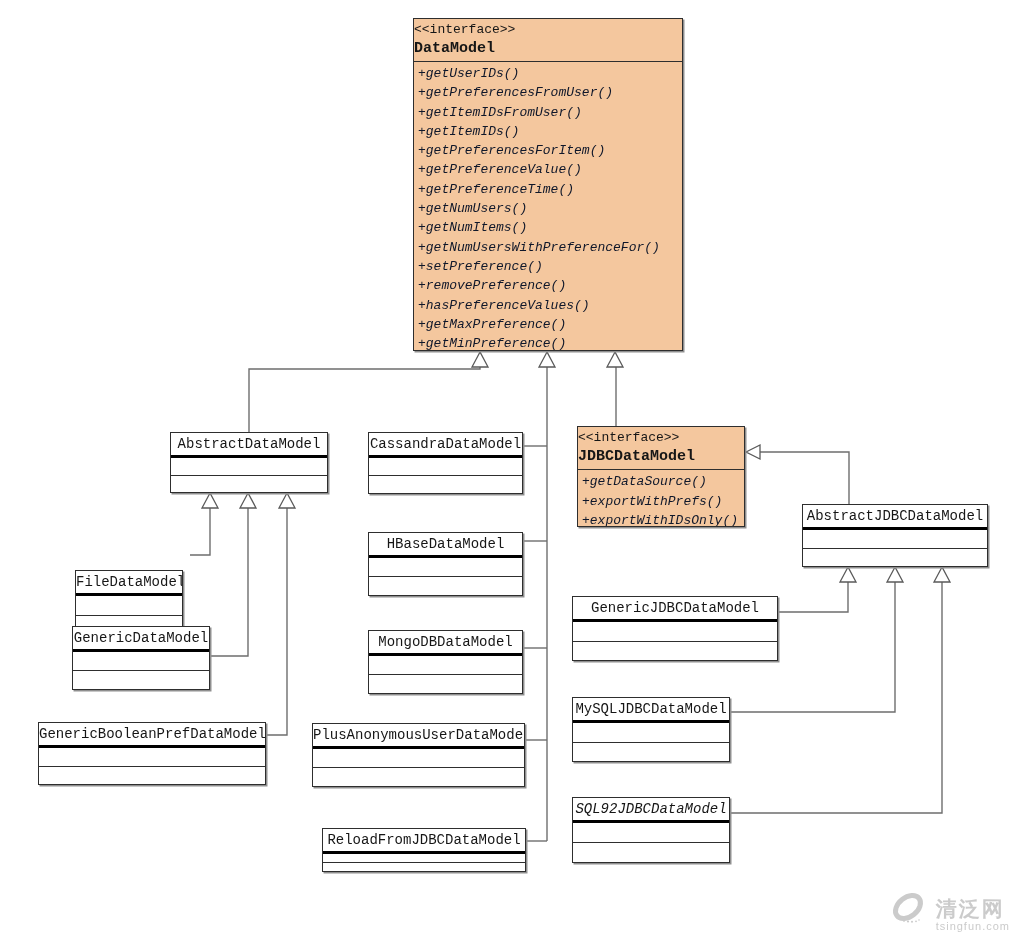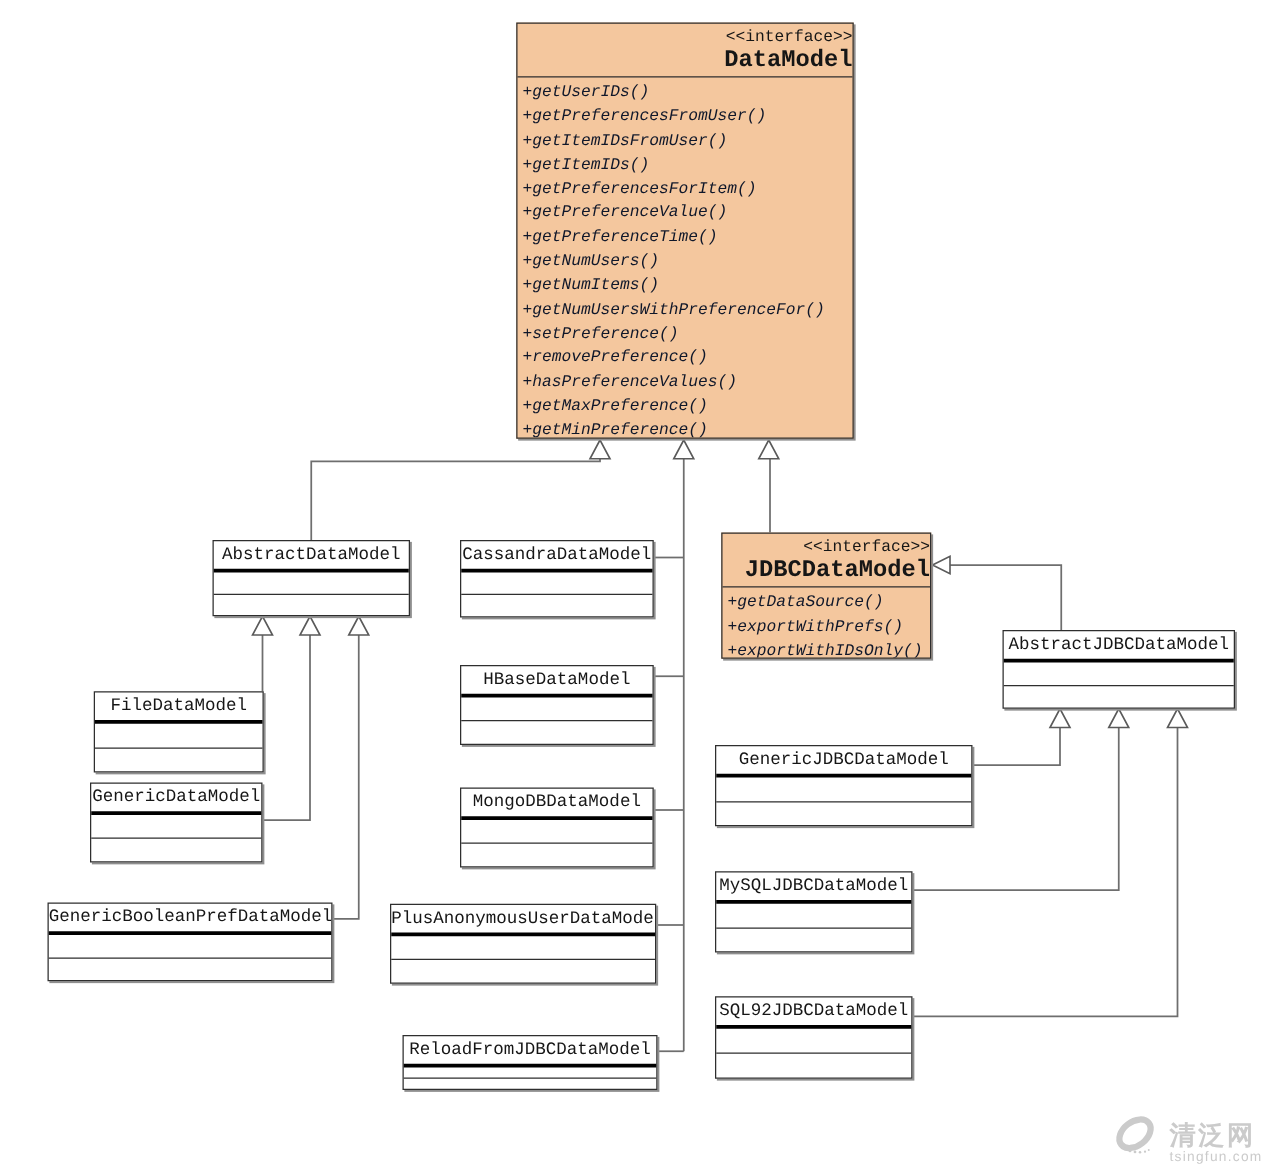--- a/index.html
+++ b/index.html
@@ -31,26 +31,26 @@
     text-align: center;
     font-size: 14px;
     white-space: nowrap; overflow: hidden;
   }
   .uml-class .comp { flex: 1 1 0; }
   .uml-class .comp + .comp { border-top: 1px solid #2e2e2e; }
 
   .iface { background: var(--iface-fill, #f4c79e); }
   .iface .hdr {
     flex: 0 0 auto;
-    text-align: right;
+    text-align: left;
     padding: 2px 0 3px 0;
     border-bottom: 1px solid #2e2e2e;
   }
   .iface .stereo { font-size: 13px; line-height: 18px; }
-  .iface .iname { font-size: 19px; font-weight: bold; line-height: 19px; }
+  .iface .iname { font-size: 15px; font-weight: bold; line-height: 19px; }
   .iface .methods { flex: 1 1 auto; padding: 2px 3px 0 4px; overflow: hidden; }
   .method {
     font-style: italic;
     font-size: 13px;
     line-height: 19.3px;
     color: #0f172a;
     white-space: nowrap;
   }
   .iface-sm .methods .method { line-height: 19.5px; }
 
@@ -173,21 +173,21 @@
     <div class="comp"></div>
     <div class="comp"></div>
   </div>
 
   <div class="uml-class" style="left:802px; top:504px; width:186px; height:63px;">
     <div class="name">AbstractJDBCDataModel</div>
     <div class="comp"></div>
     <div class="comp"></div>
   </div>
 
-  <div class="uml-class" style="left:75px; top:553px; width:136px; height:65px;">
+  <div class="uml-class" style="left:75px; top:570px; width:108px; height:65px;">
     <div class="name">FileDataModel</div>
     <div class="comp"></div>
     <div class="comp"></div>
   </div>
 
   <div class="uml-class" style="left:72px; top:626px; width:138px; height:64px;">
     <div class="name">GenericDataModel</div>
     <div class="comp"></div>
     <div class="comp"></div>
   </div>
@@ -203,21 +203,21 @@
     <div class="comp"></div>
     <div class="comp"></div>
   </div>
 
   <div class="uml-class" style="left:572px; top:697px; width:158px; height:65px;">
     <div class="name">MySQLJDBCDataModel</div>
     <div class="comp"></div>
     <div class="comp"></div>
   </div>
 
-  <div class="uml-class" style="left:572px; top:797px; width:158px; height:66px;">
+  <div class="uml-class" style="left:572px; top:797px; width:158px; height:66px;font-style:italic;">
     <div class="name">SQL92JDBCDataModel</div>
     <div class="comp"></div>
     <div class="comp"></div>
   </div>
 
   <div class="watermark">
     <svg width="46" height="46" viewBox="0 0 46 46">
       <ellipse cx="22" cy="21" rx="14" ry="9.5" transform="rotate(-38 22 21)" fill="none" stroke="#cbcbcb" stroke-width="5"></ellipse>
       <g fill="#cbcbcb">
         <circle cx="14" cy="33" r="1.3"></circle>

